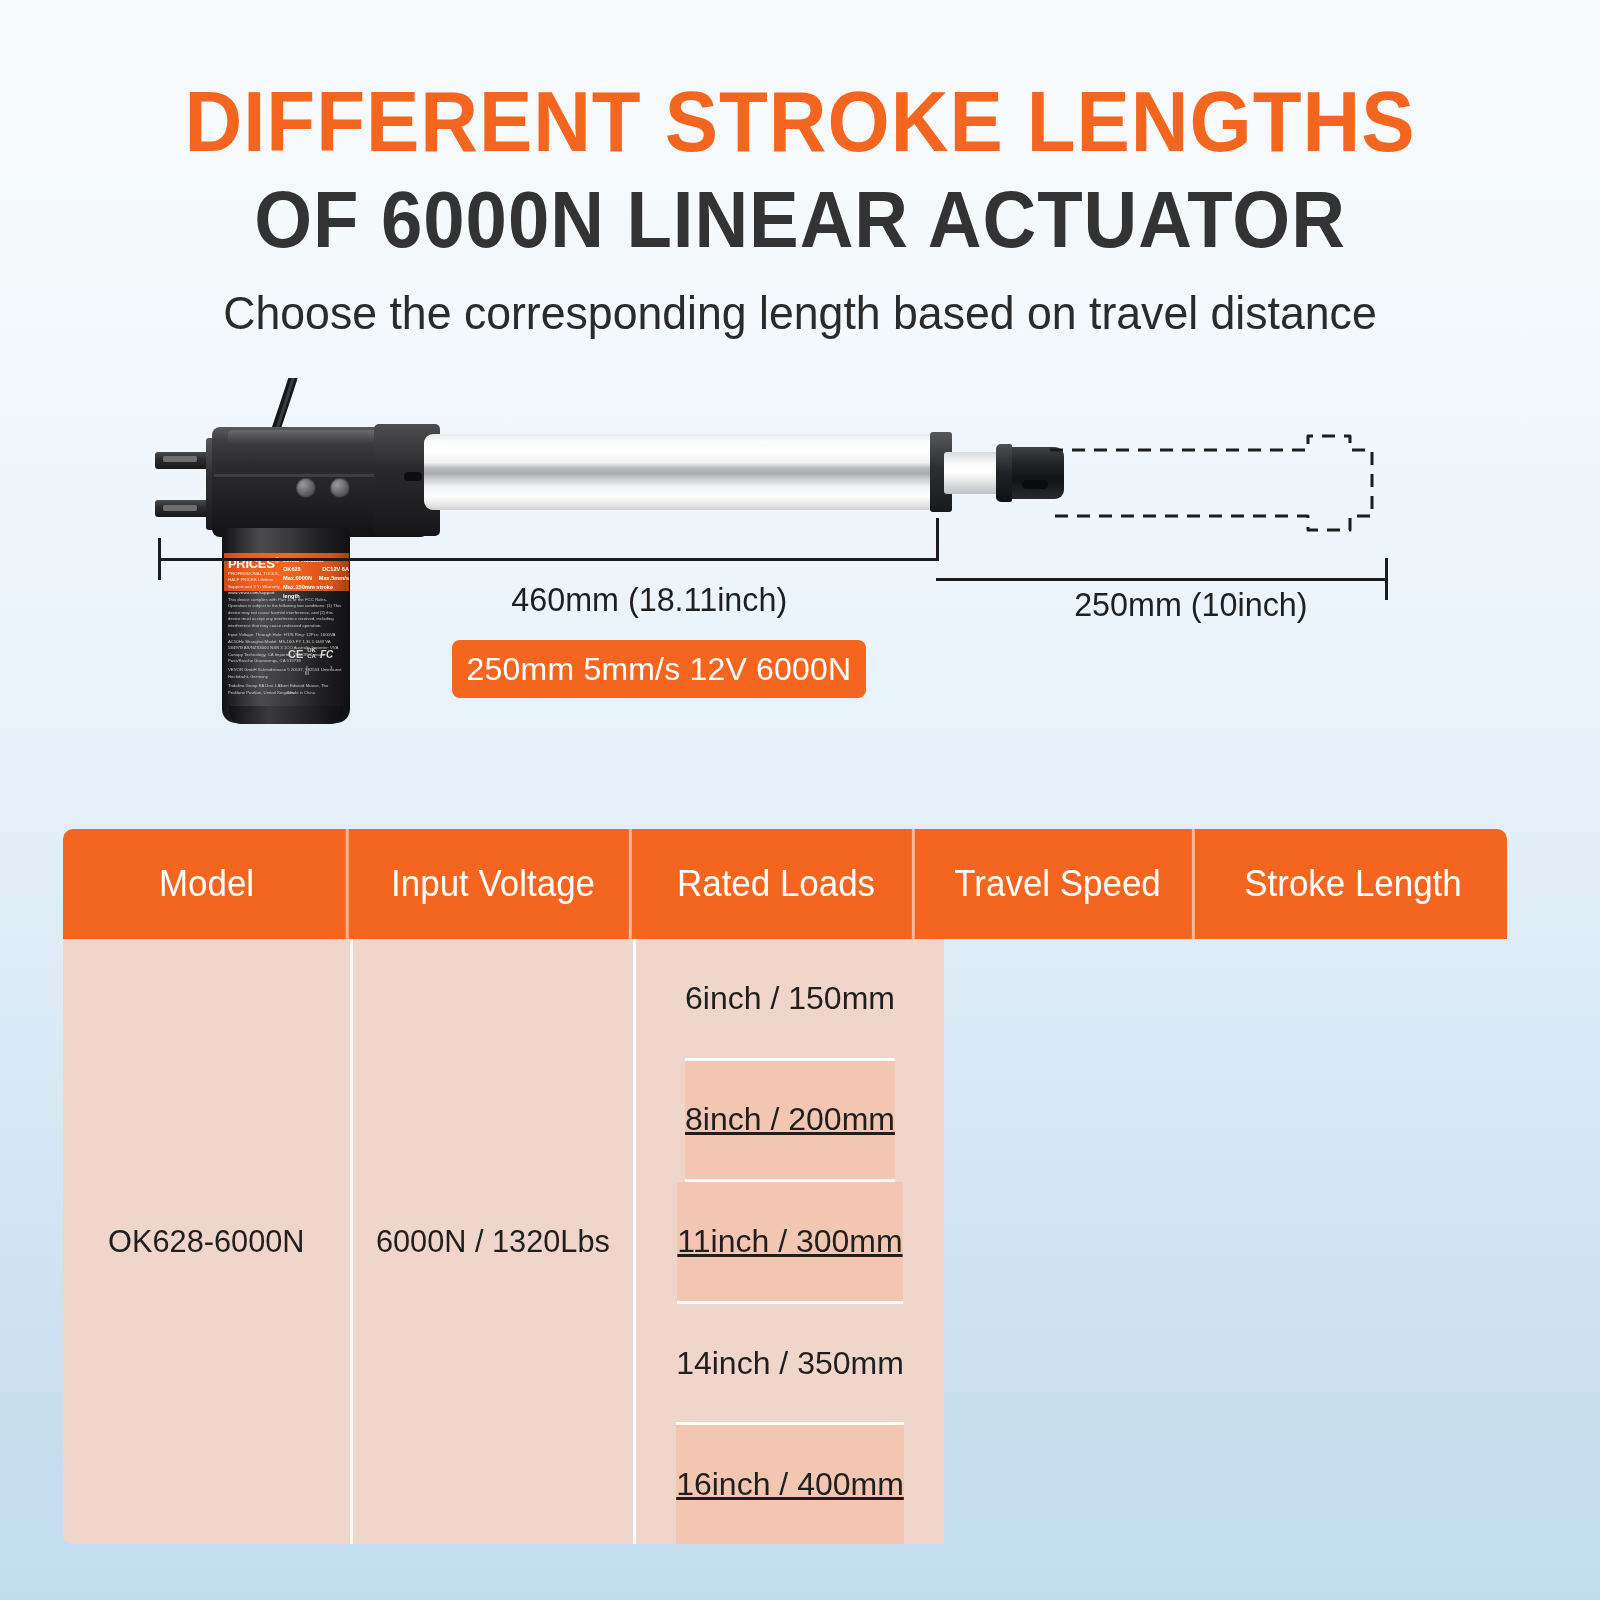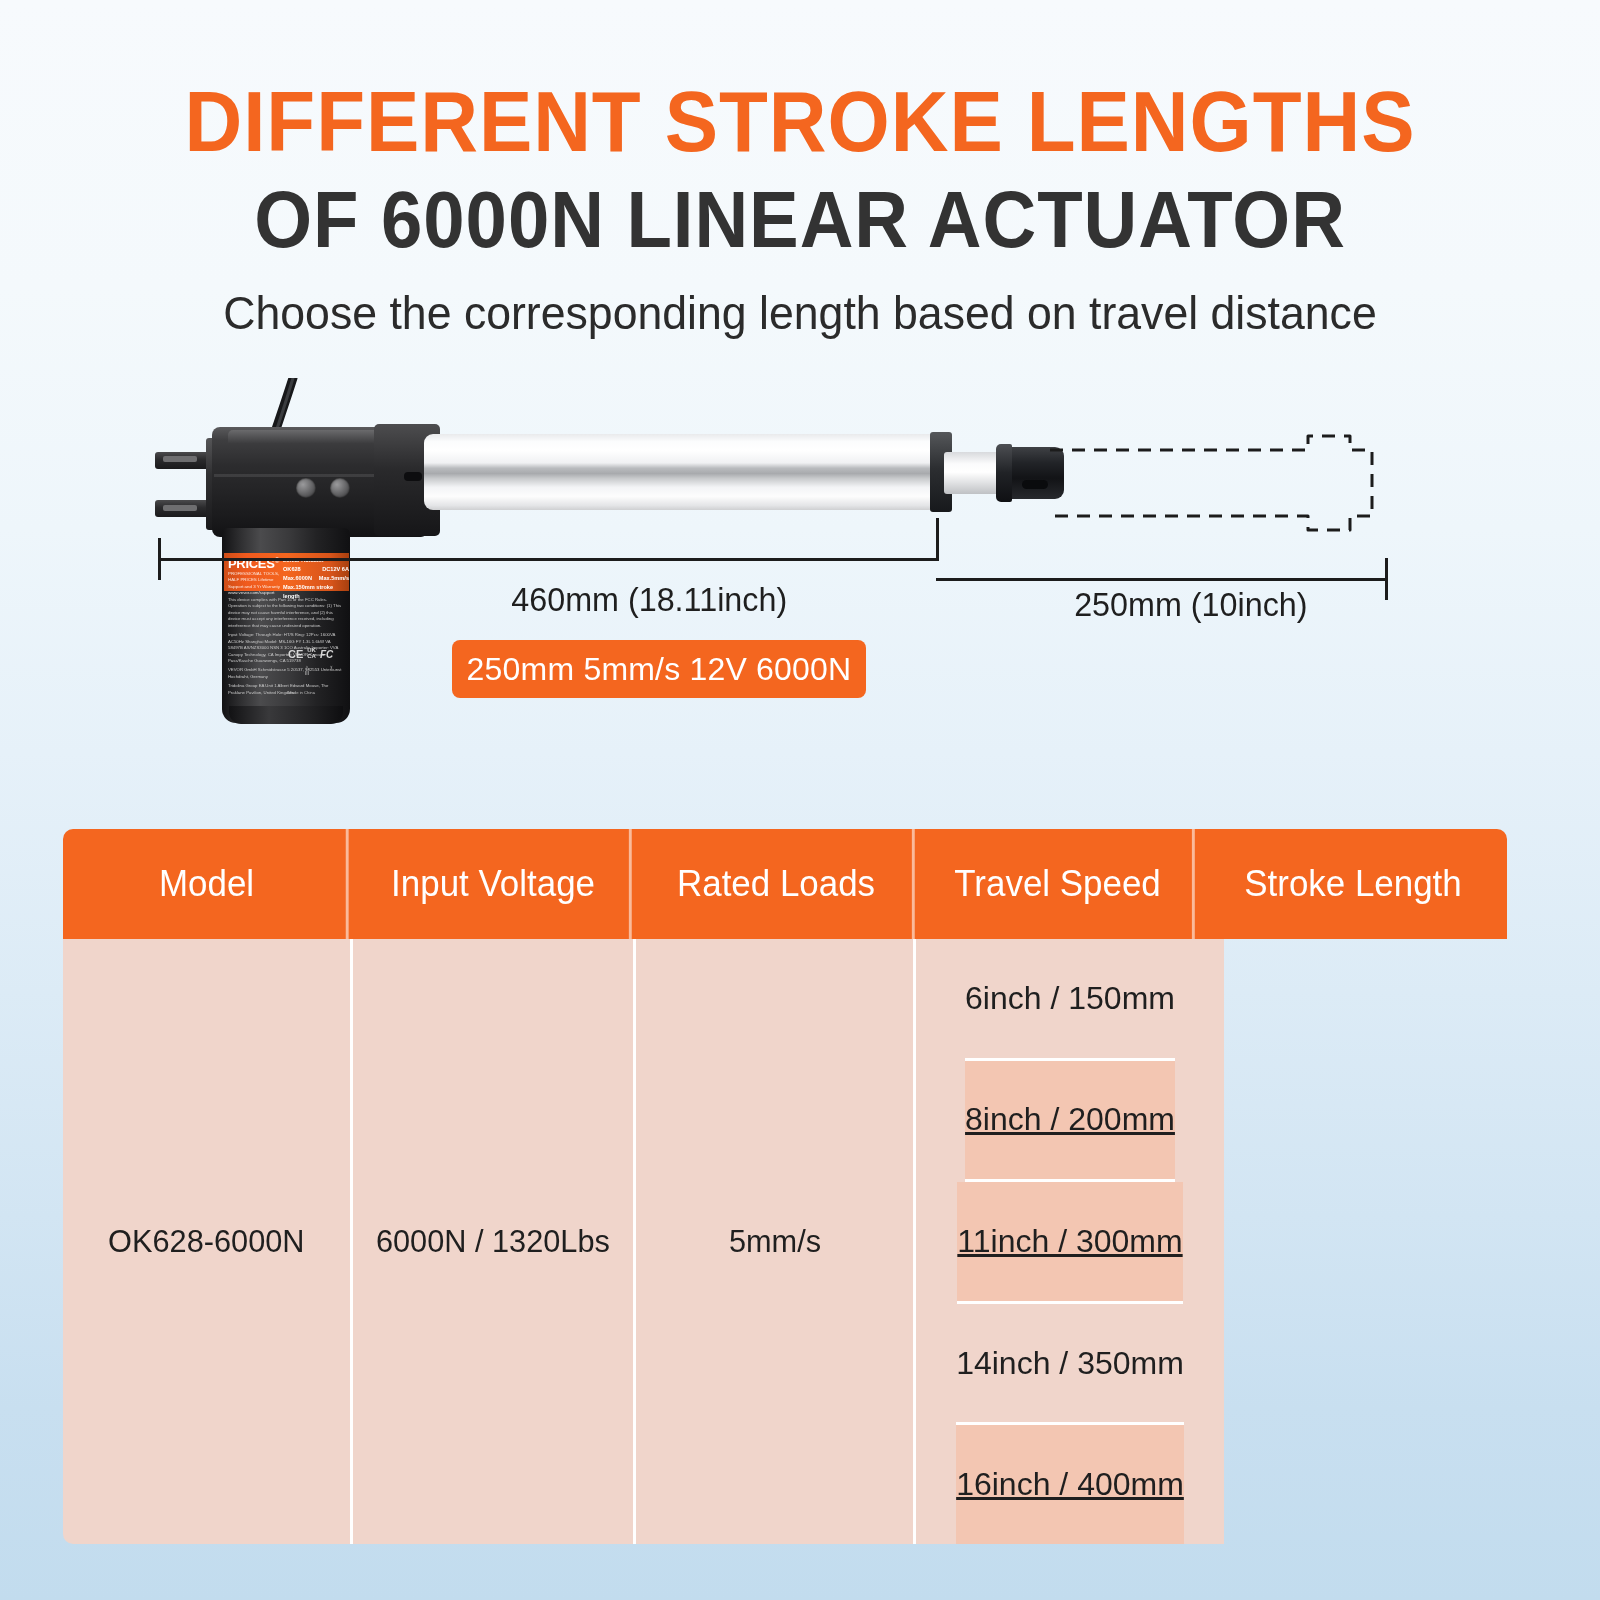--- a/index.html
+++ b/index.html
@@ -425,23 +425,20 @@
     <div class="th c3">Travel Speed</div>
     <div class="th c4">Stroke Length</div>
   </div>
 
   <div class="tbody">
     <div class="tcol c0">
       <span class="tcell-text">OK628-6000N</span>
     </div>
     <div class="tcol c2">
       <span class="tcell-text">6000N / 1320Lbs</span>
-    </div>
-    <div class="tcol c3">
-      <span class="tcell-text">5mm/s</span>
     </div>
     <div class="tcol c4 stroke-col">
       <div class="stroke-cell">
           <span>6inch / 150mm</span>
         </div>
       <div class="stroke-cell alt">
           <span>8inch / 200mm</span>
         </div>
       <div class="stroke-cell alt">
           <span>11inch / 300mm</span>

